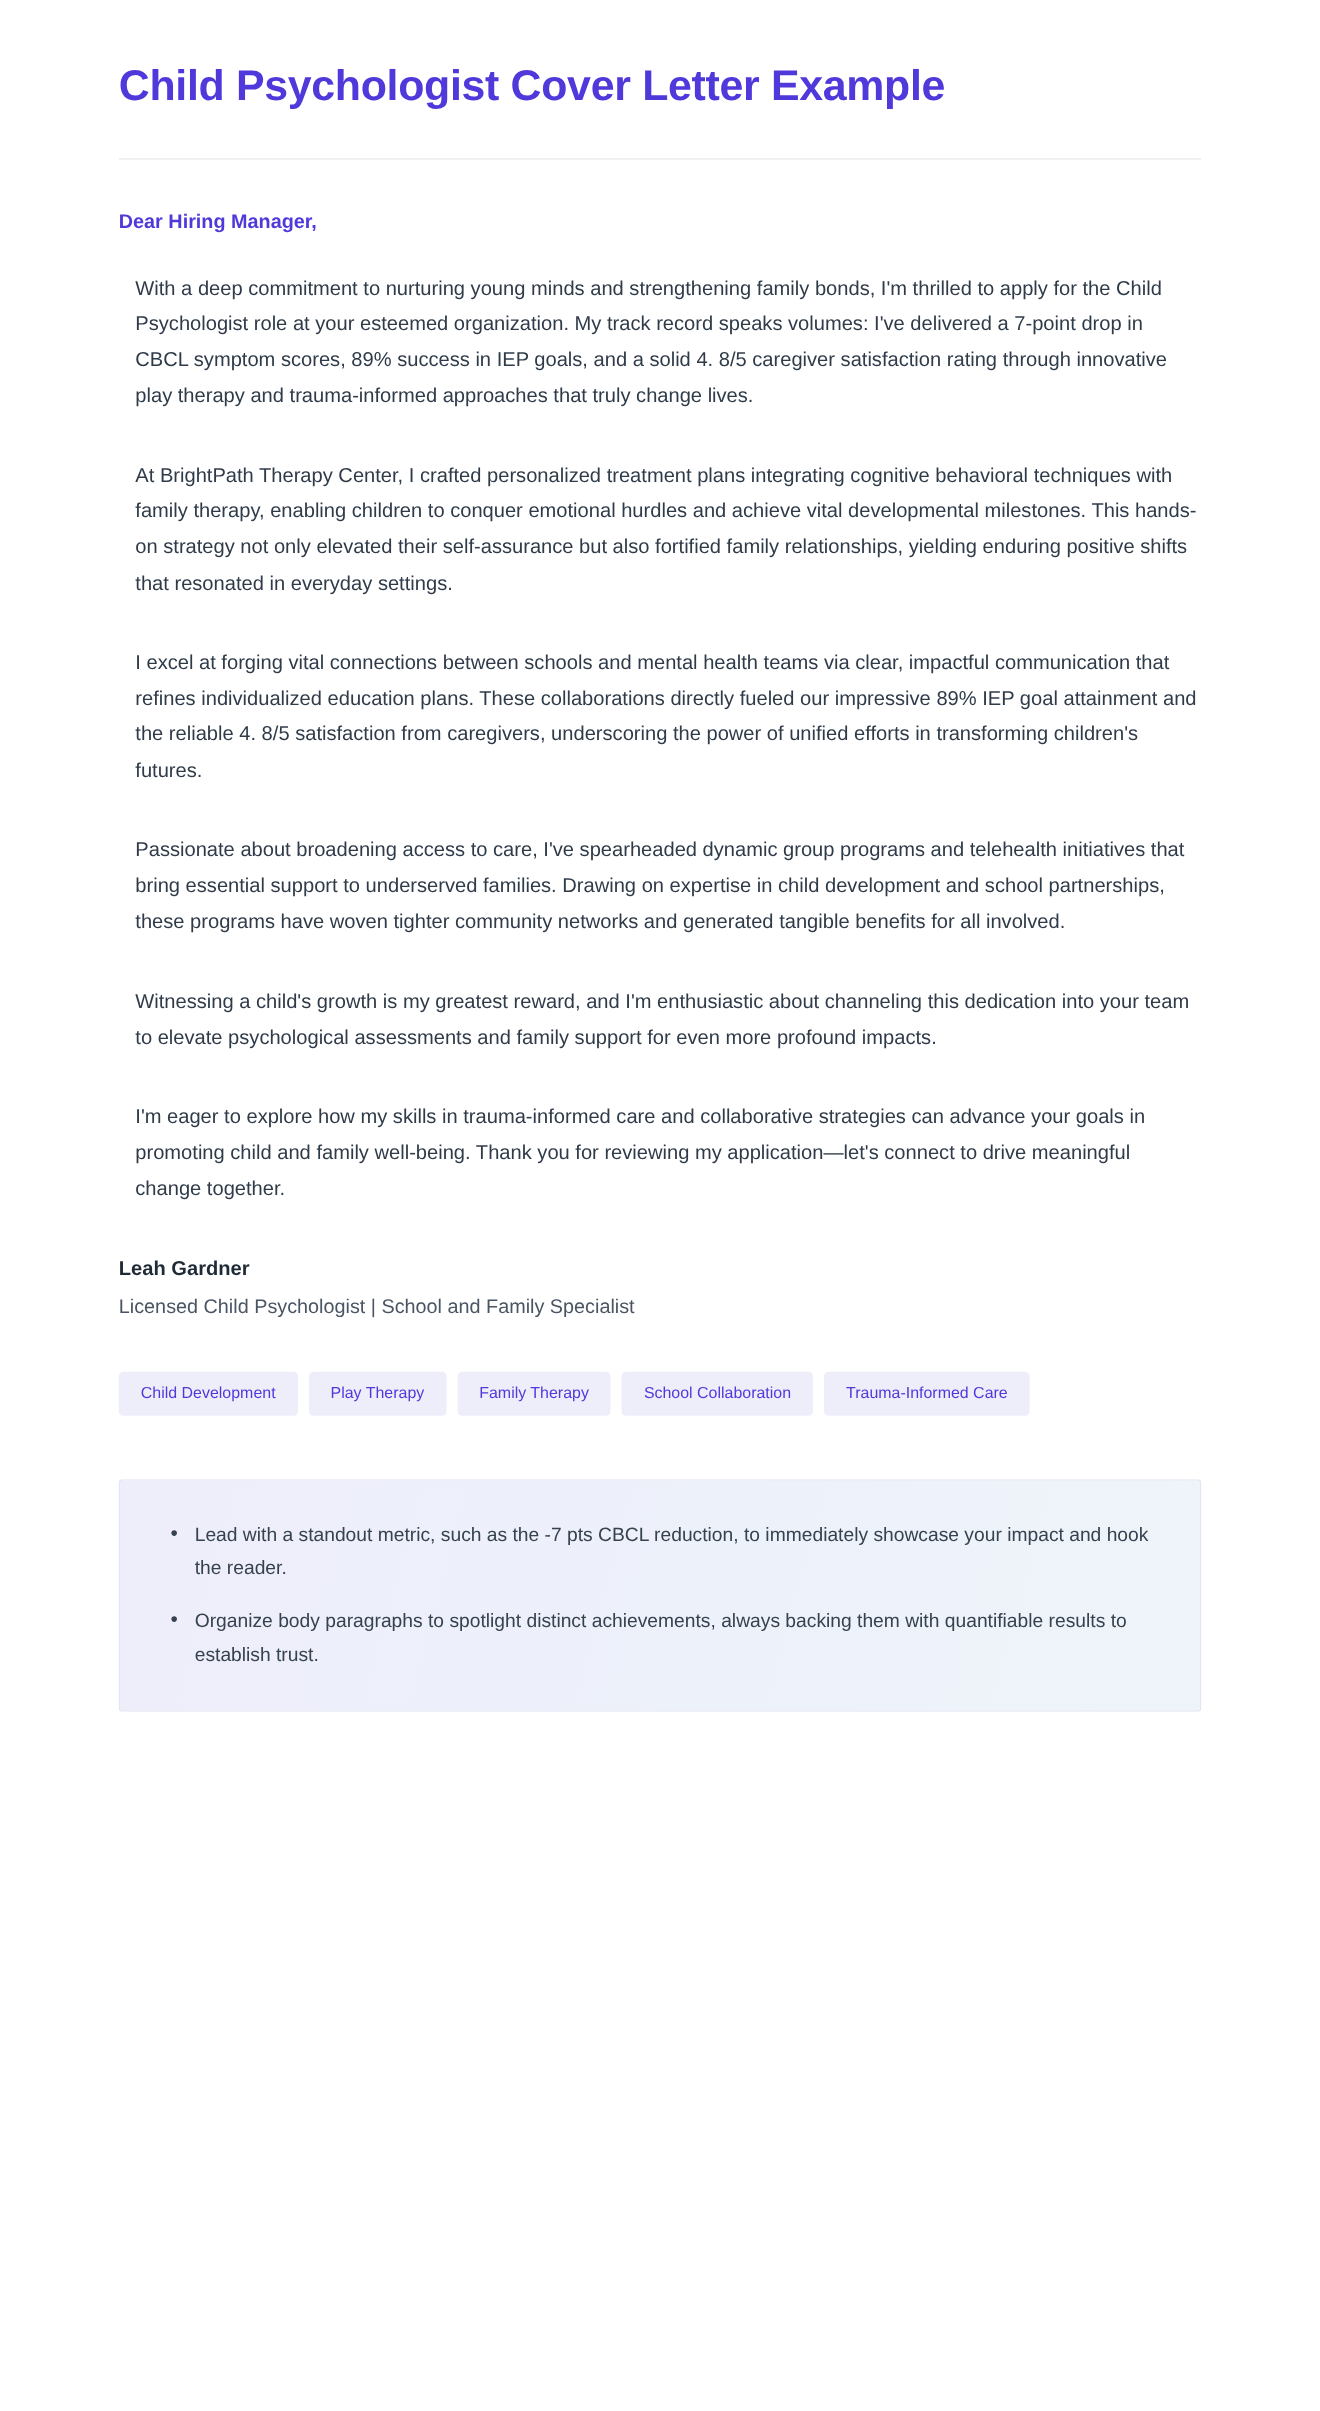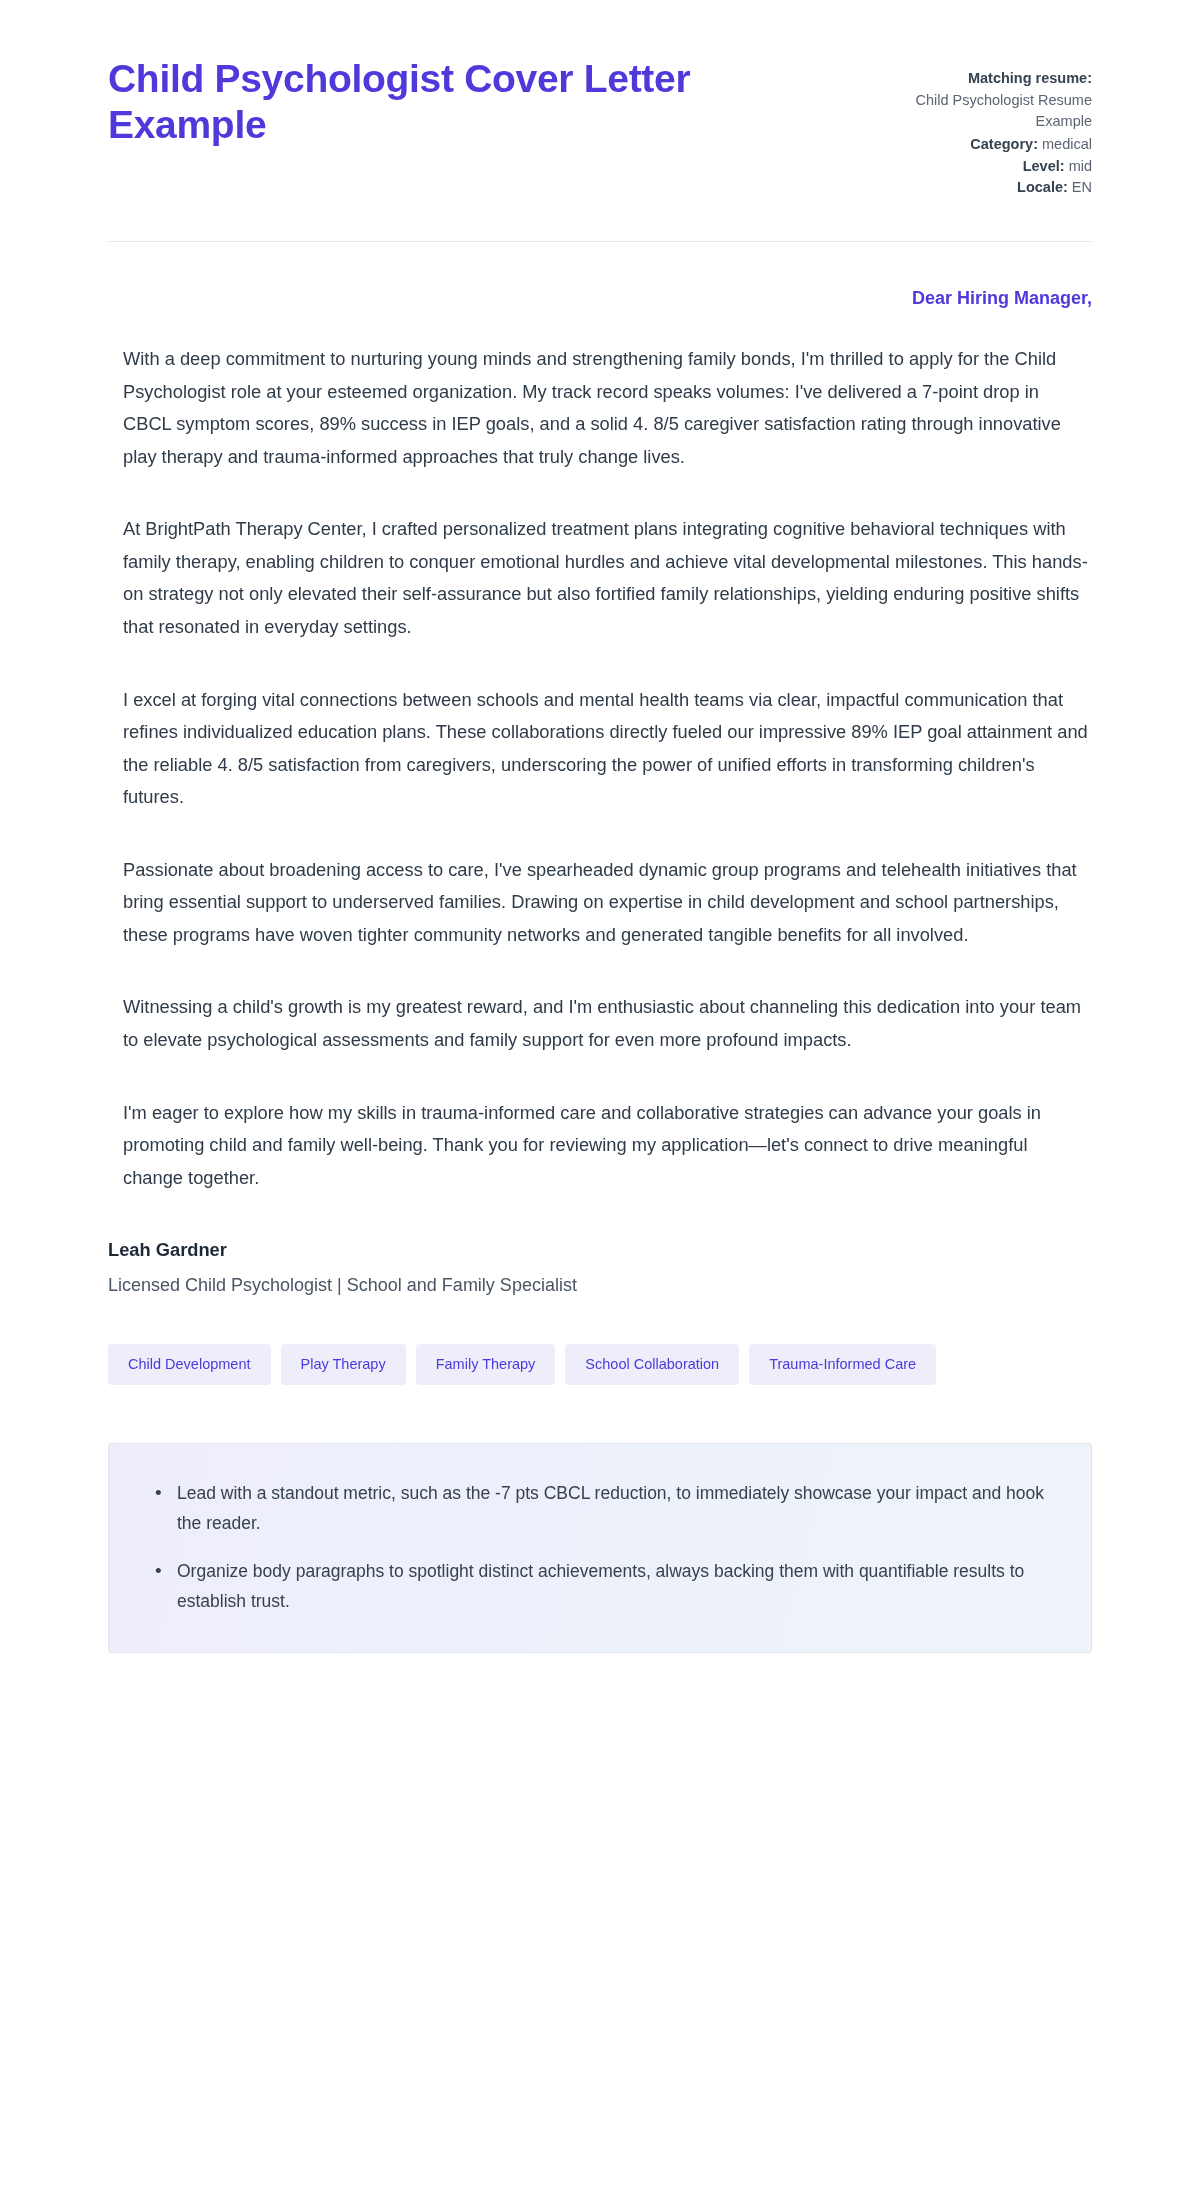--- a/index.html
+++ b/index.html
@@ -90,21 +90,20 @@
 
   
   .letter {
     padding-top: 46px;
   }
   .salutation {
     margin: 0 0 34px 0;
     font-size: 18px;
     font-weight: 700;
     color: #4f39db;
-    text-align: right;
   }
   .body-para {
     margin: 0 0 40px 15px;
     font-size: 18.3px;
     line-height: 1.78;
     color: #2f3b49;
     max-width: 990px;
   }
 
   
@@ -185,38 +184,20 @@
 <body>
 
 <div class="page">
 
   <div class="header">
 
     <div class="header-left">
       <h1 class="doc-title">Child Psychologist Cover Letter Example</h1>
     </div>
 
-    <div class="meta">
-      <div class="meta-row meta-resume-row">
-        <span class="meta-label">Matching resume:</span>
-        <span class="meta-resume-value">Child Psychologist Resume Example</span>
-      </div>
-      <div class="meta-row">
-        <span class="meta-label">Category:</span>
-        <span class="meta-value">medical</span>
-      </div>
-      <div class="meta-row">
-        <span class="meta-label">Level:</span>
-        <span class="meta-value">mid</span>
-      </div>
-      <div class="meta-row">
-        <span class="meta-label">Locale:</span>
-        <span class="meta-value">EN</span>
-      </div>
-    </div>
 
   </div>
 
   <div class="divider"></div>
 
   <div class="letter">
 
     <p class="salutation">Dear Hiring Manager,</p>
 
     <div id="paragraphs-container">

